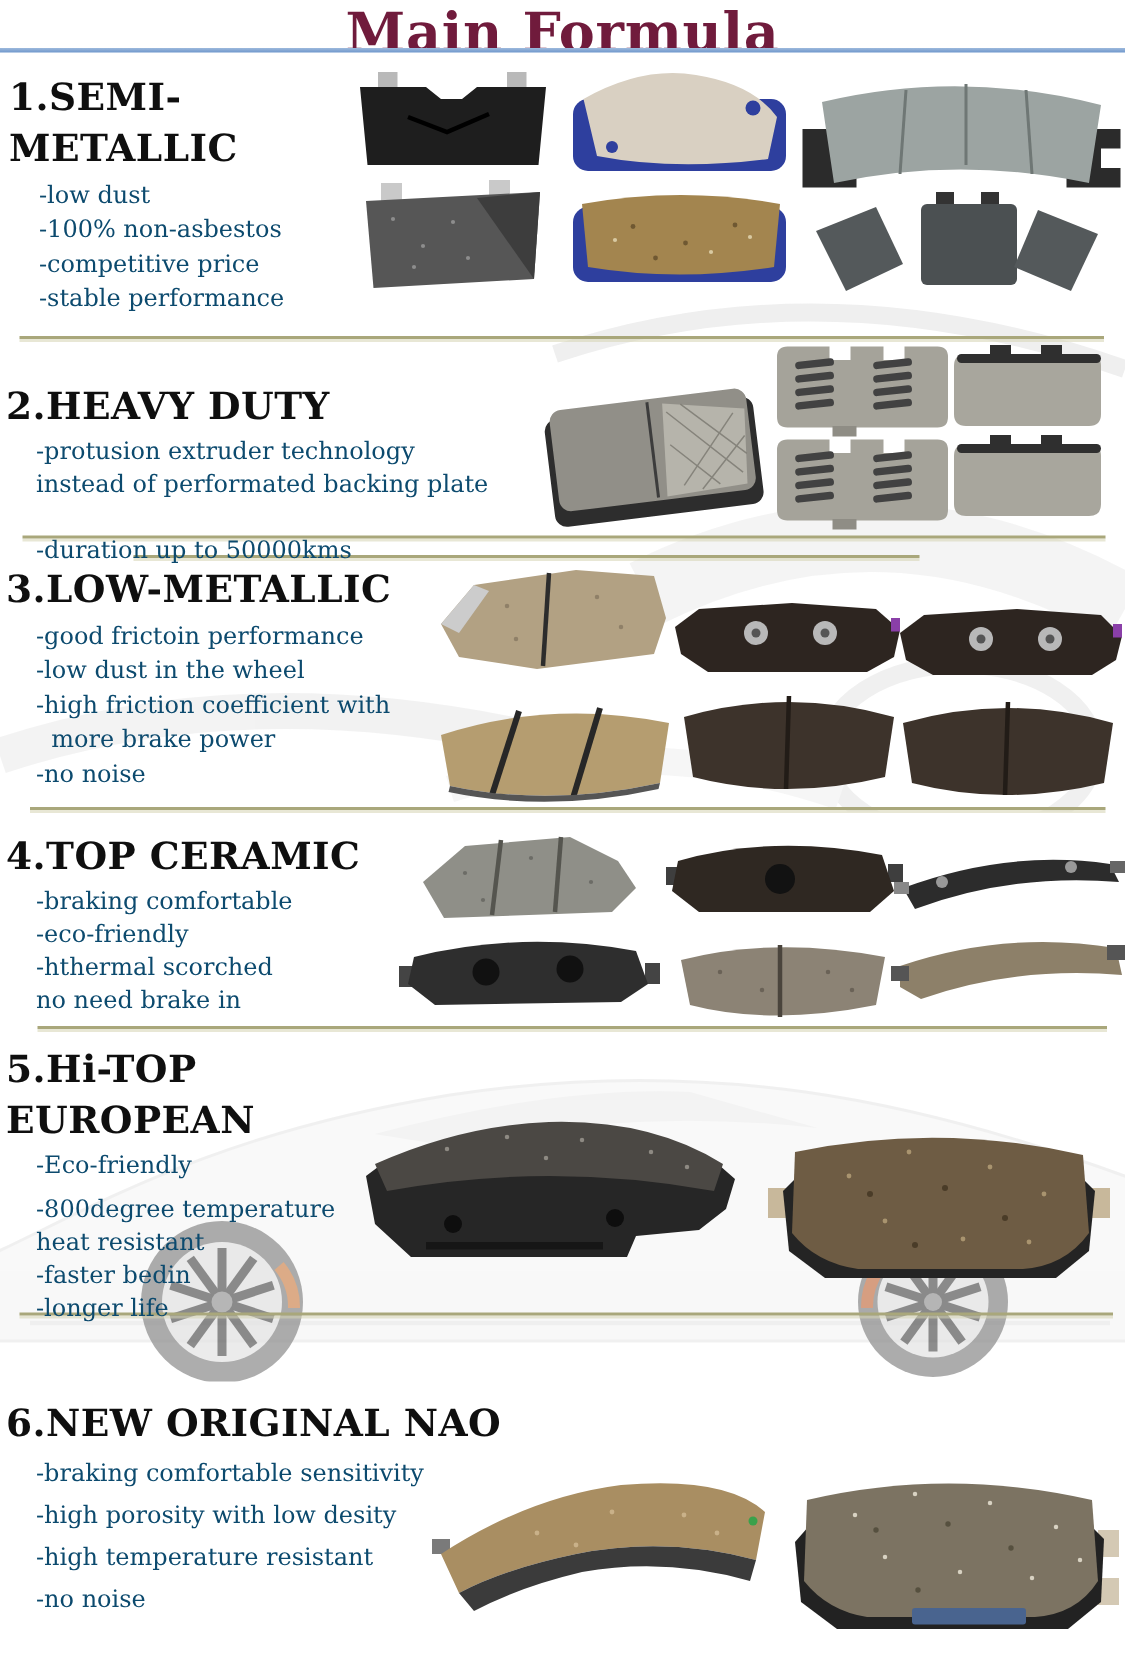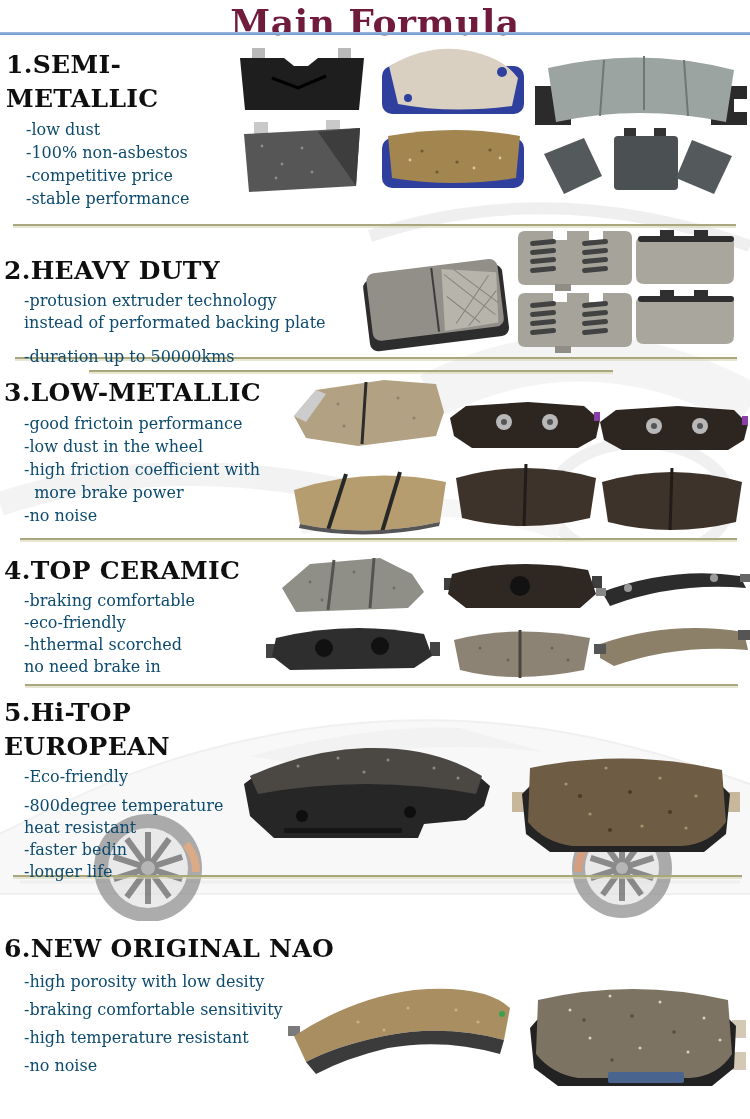--- a/index.html
+++ b/index.html
@@ -10,21 +10,21 @@
   .title{
     position:absolute;top:1px;left:0;width:750px;text-align:center;
     font-size:36px;font-weight:bold;color:#701b3c;letter-spacing:.5px;
   }
   .title-rule{position:absolute;top:32px;left:0;width:750px;height:3px;
     background:linear-gradient(#9db9dc,#6f97cc);}
   .sec{position:absolute;z-index:4;}
   .h{font-size:25px;font-weight:bold;color:#0f0f0f;line-height:34px;margin-bottom:2px;letter-spacing:.3px;}
   .bullets{padding-left:20px;}
   .b{font-size:16px;line-height:23px;white-space:pre-wrap;color:#0c4a6e;}
-  .sec2 .b{line-height:22px;} .sec2 .b3{margin-top:12px;}
+  .sec2 .b{line-height:22px;} .sec2 .b3{margin-top:22px;}
   .sec3 .b{line-height:23px;}
   .sec4 .b{line-height:22px;}
   .sec5 .b{line-height:22px;} .sec5 .b2{margin-top:7px;}
   .sec6 .b{line-height:28px;}
   .sep{position:absolute;height:2px;background:#a9a77b;z-index:2;
     box-shadow:0 2px 0 rgba(214,212,178,.55);}
   .pads{position:absolute;z-index:3;}
   .wm{position:absolute;z-index:1;}
 </style>
 </head>
@@ -381,22 +381,22 @@
         <circle cx="70" cy="62" r="2"></circle>
         <circle cx="120" cy="58" r="2"></circle>
         <circle cx="160" cy="78" r="2"></circle>
         <circle cx="100" cy="96" r="2"></circle>
       </g>
   </svg>
 
   <div class="sec sec6" style="left:4px;top:932px;width:350px">
     <div class="h">6.NEW ORIGINAL NAO</div>
     <div class="bullets">
+      <div class="b b1">-braking comfortable sensitivity</div>
       <div class="b b2">-high porosity with low desity</div>
-      <div class="b b1">-braking comfortable sensitivity</div>
       <div class="b b3">-high temperature resistant</div>
       <div class="b b4">-no noise</div>
     </div>
   </div>
 
   <svg class="pads" style="left:288px;top:978px" width="232" height="122" viewBox="0 0 232 122">
     <rect x="0" y="48" width="12" height="10" fill="#7a7a7a"></rect>
     <path d="M6,58 Q64,20 126,12 Q196,6 222,30 L216,62 Q156,46 96,58 Q48,68 18,84 Z" fill="#a98e62"></path>
     <path d="M18,84 Q48,68 96,58 Q156,46 216,62 L212,76 Q156,60 100,70 Q58,80 28,96 Z" fill="#3b3b3b"></path>
     <circle cx="214" cy="36" r="3" fill="#3aa14b"></circle>

